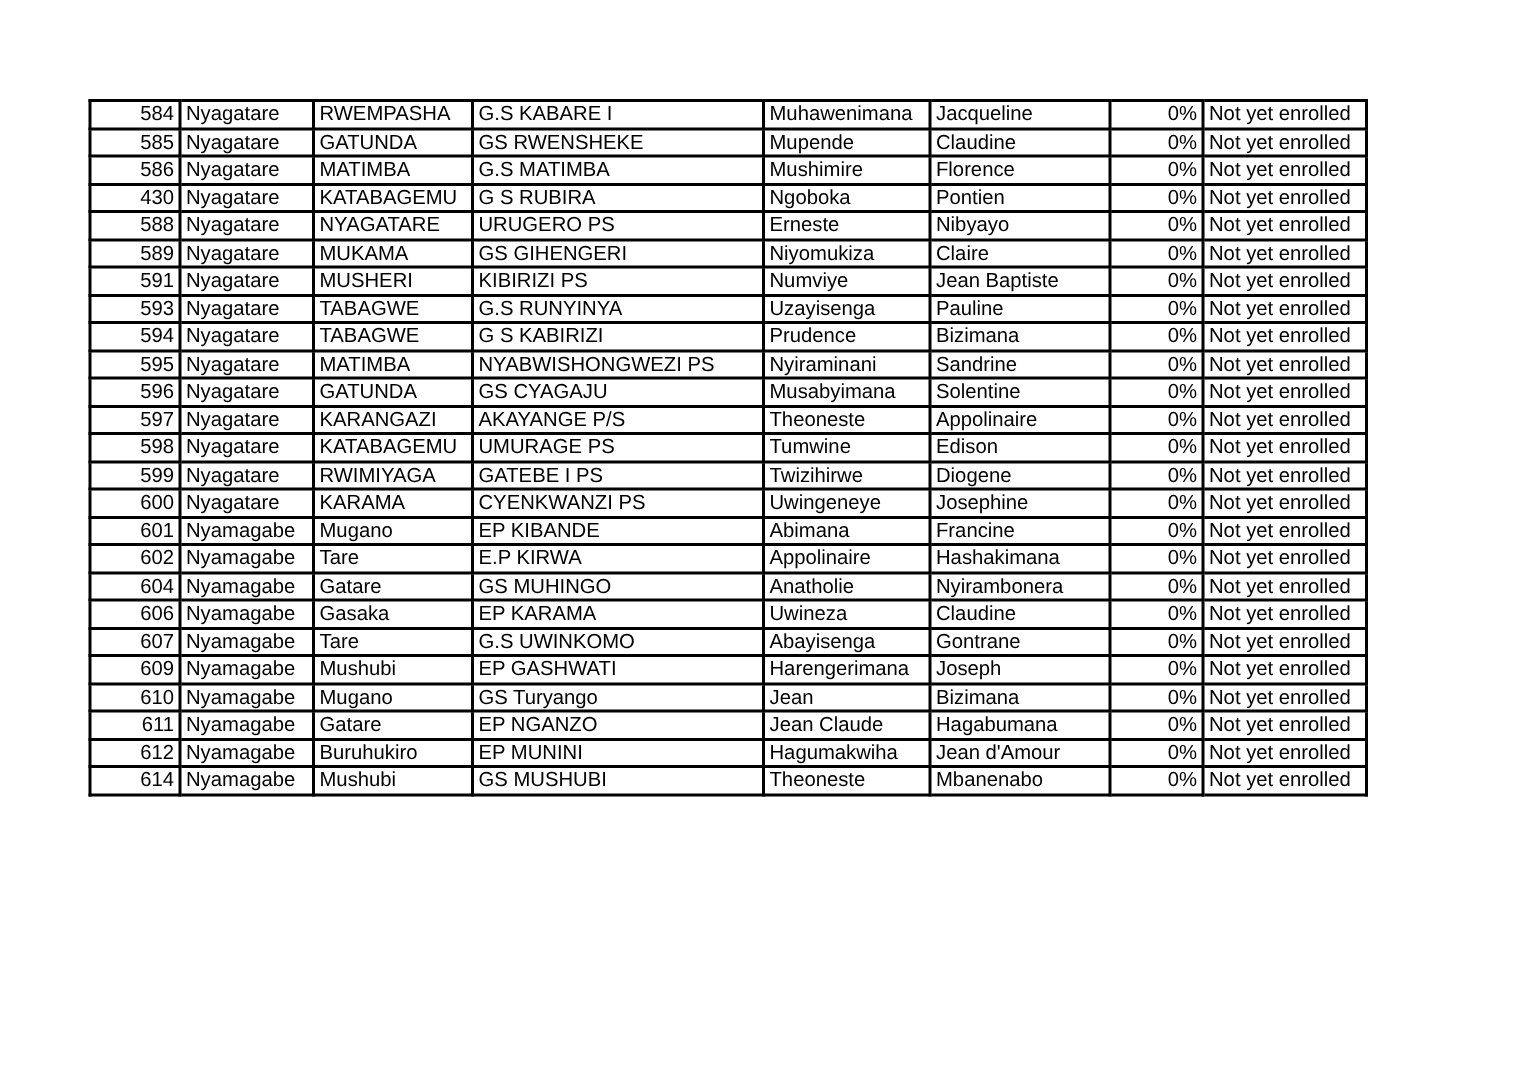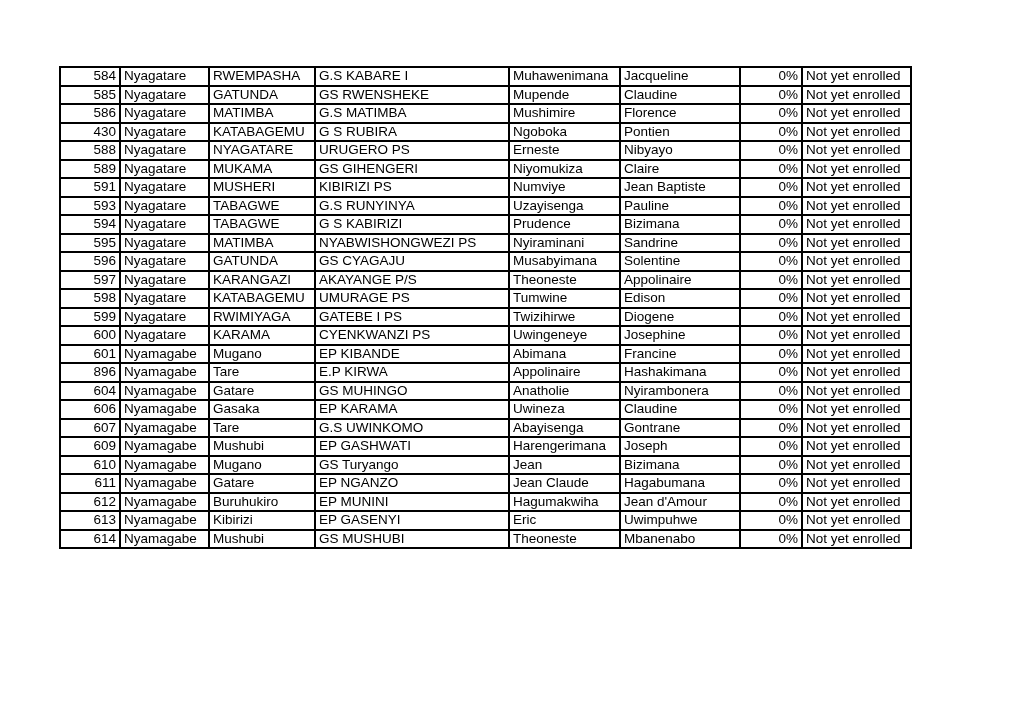--- a/index.html
+++ b/index.html
@@ -212,21 +212,21 @@
           <td class="al-right">601</td>
           <td class="al-left">Nyamagabe</td>
           <td class="al-left">Mugano</td>
           <td class="al-left">EP KIBANDE</td>
           <td class="al-left">Abimana</td>
           <td class="al-left">Francine</td>
           <td class="al-right">0%</td>
           <td class="al-left">Not yet enrolled</td>
         </tr>
         <tr>
-          <td class="al-right">896</td>
+          <td class="al-right">602</td>
           <td class="al-left">Nyamagabe</td>
           <td class="al-left">Tare</td>
           <td class="al-left">E.P KIRWA</td>
           <td class="al-left">Appolinaire</td>
           <td class="al-left">Hashakimana</td>
           <td class="al-right">0%</td>
           <td class="al-left">Not yet enrolled</td>
         </tr>
         <tr>
           <td class="al-right">604</td>
@@ -288,30 +288,20 @@
           <td class="al-right">0%</td>
           <td class="al-left">Not yet enrolled</td>
         </tr>
         <tr>
           <td class="al-right">612</td>
           <td class="al-left">Nyamagabe</td>
           <td class="al-left">Buruhukiro</td>
           <td class="al-left">EP MUNINI</td>
           <td class="al-left">Hagumakwiha</td>
           <td class="al-left">Jean d'Amour</td>
-          <td class="al-right">0%</td>
-          <td class="al-left">Not yet enrolled</td>
-        </tr>
-        <tr>
-          <td class="al-right">613</td>
-          <td class="al-left">Nyamagabe</td>
-          <td class="al-left">Kibirizi</td>
-          <td class="al-left">EP GASENYI</td>
-          <td class="al-left">Eric</td>
-          <td class="al-left">Uwimpuhwe</td>
           <td class="al-right">0%</td>
           <td class="al-left">Not yet enrolled</td>
         </tr>
         <tr>
           <td class="al-right">614</td>
           <td class="al-left">Nyamagabe</td>
           <td class="al-left">Mushubi</td>
           <td class="al-left">GS MUSHUBI</td>
           <td class="al-left">Theoneste</td>
           <td class="al-left">Mbanenabo</td>

